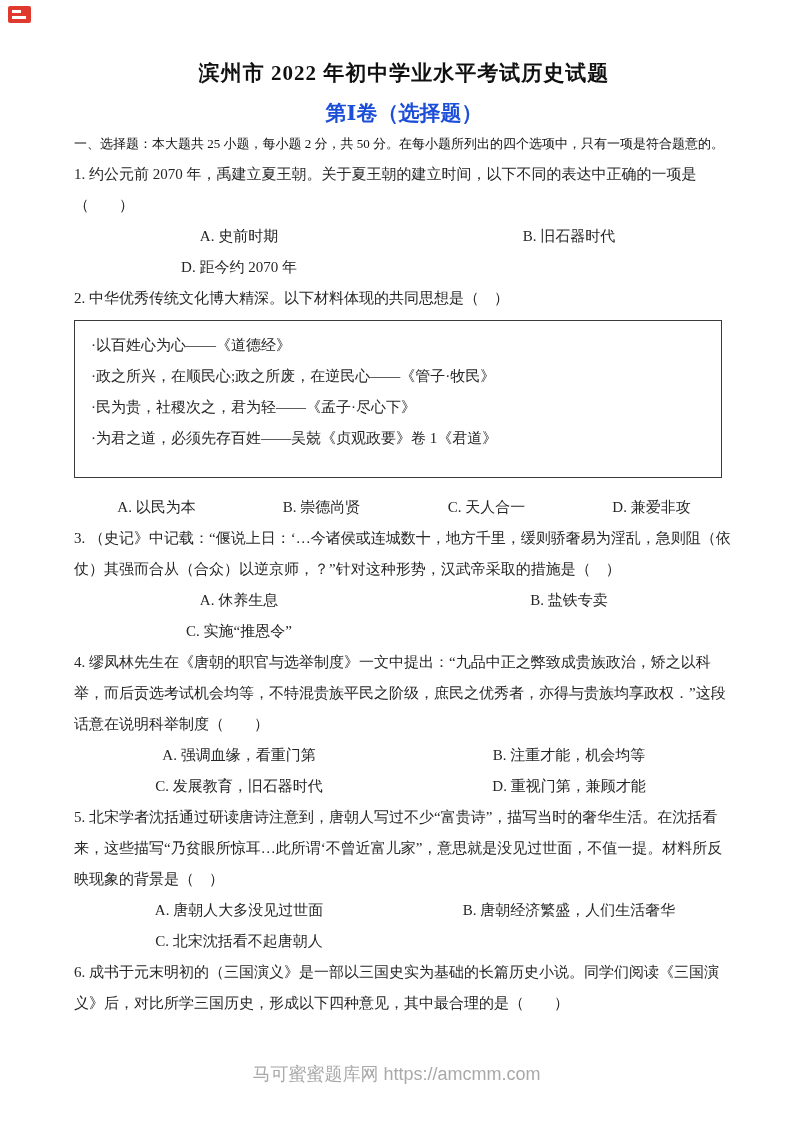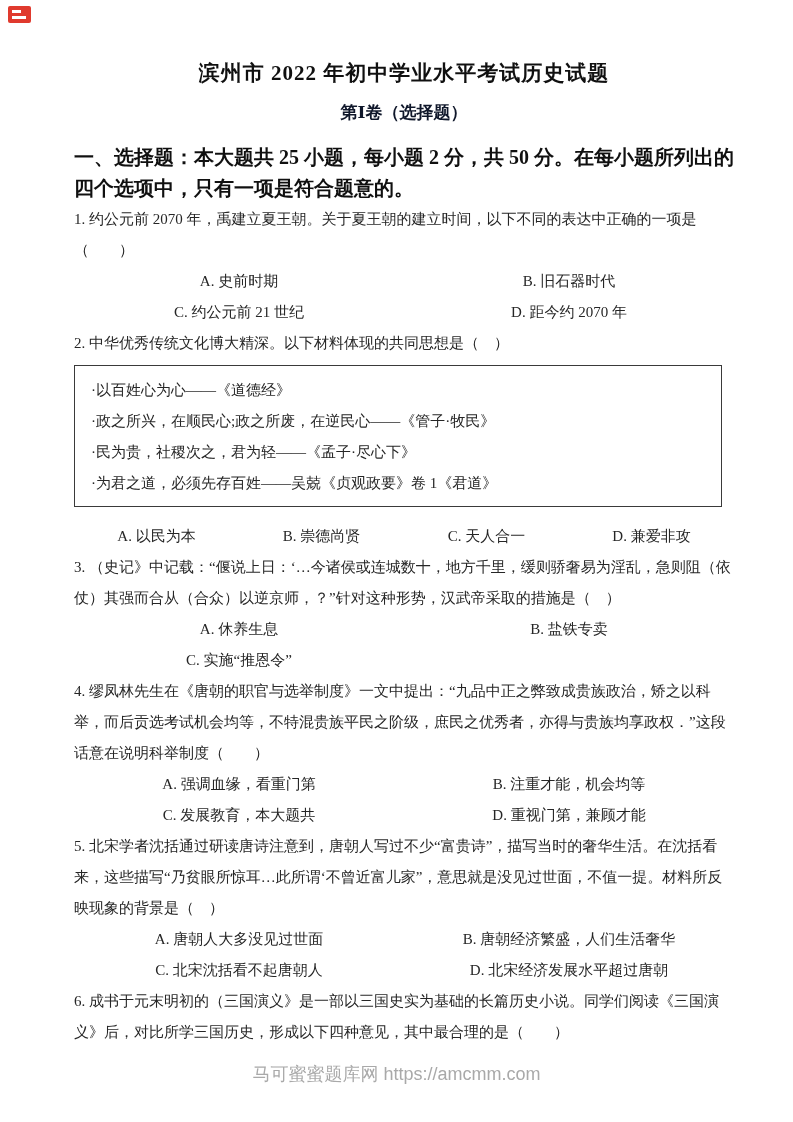--- a/index.html
+++ b/index.html
@@ -34,40 +34,40 @@
   }
 
   .title {
     margin: 0; text-align: center;
     font-size: 21px; line-height: 30px;
     font-weight: 700; color: #101010;
     letter-spacing: 1px;
   }
   .section-title {
     margin: 12px 0 0; text-align: center;
-    font-size: 17px; line-height: 26px;
-    font-weight: 700; color: #0f172a;
+    font-size: 21px; line-height: 26px;
+    font-weight: 700; color: #1d4ed8;
   }
   .instruction {
-    margin: 16px 0 0;
-    font-size: 20px; line-height: 31px;
-    font-weight: 700; color: #101010;
+    margin: 2px 0 0;
+    font-size: 13px; line-height: 31px;
+    font-weight: 400; color: #101010;
     text-align: justify;
   }
 
   .stem { margin: 0; font-size: 15px; line-height: 31px; }
   .opts { display: flex; font-size: 15px; line-height: 31px; }
   .opts .opt { display: block; text-align: center; }
   .cols-2 .opt { width: 50%; }
   .cols-4 .opt { width: 25%; }
 
   .quote-box {
     border: 1.5px solid #3a3a3a;
     margin: 6px 12px 14px 0;
-    padding: 9px 18px 7px 16px;
+    padding: 9px 18px 23px 16px;
   }
   .quote-box p { margin: 0; font-size: 15px; line-height: 31px; }
 
   .footer {
     position: absolute; left: 0; right: 0; top: 1062px;
     text-align: center;
     font-family: "Liberation Sans", "DejaVu Sans", sans-serif;
     font-size: 18px; line-height: 24px;
     color: #a9a9a9;
   }
@@ -88,21 +88,20 @@
     <h2 class="section-title">第Ⅰ卷（选择题）</h2>
     <p class="instruction">一、选择题：本大题共 25 小题，每小题 2 分，共 50 分。在每小题所列出的四个选项中，只有一项是符合题意的。</p>
 
     <section>
       <p class="stem">1. 约公元前 2070 年，禹建立夏王朝。关于夏王朝的建立时间，以下不同的表达中正确的一项是（　　）</p>
       <div class="opts cols-2">
         <span class="opt">A. 史前时期</span>
         <span class="opt">B. 旧石器时代</span>
       </div>
       <div class="opts cols-2">
-        <span class="opt">C. 约公元前 21 世纪</span>
         <span class="opt">D. 距今约 2070 年</span>
       </div>
     </section>
 
     <section>
       <p class="stem">2. 中华优秀传统文化博大精深。以下材料体现的共同思想是（　）</p>
       <div class="quote-box">
         <p>·以百姓心为心——《道德经》</p>
         <p>·政之所兴，在顺民心;政之所废，在逆民心——《管子·牧民》</p>
         <p>·民为贵，社稷次之，君为轻——《孟子·尽心下》</p>
@@ -127,34 +126,33 @@
       </div>
     </section>
 
     <section>
       <p class="stem">4. 缪凤林先生在《唐朝的职官与选举制度》一文中提出：“九品中正之弊致成贵族政治，矫之以科举，而后贡选考试机会均等，不特混贵族平民之阶级，庶民之优秀者，亦得与贵族均享政权．”这段话意在说明科举制度（　　）</p>
       <div class="opts cols-2">
         <span class="opt">A. 强调血缘，看重门第</span>
         <span class="opt">B. 注重才能，机会均等</span>
       </div>
       <div class="opts cols-2">
-        <span class="opt">C. 发展教育，本大题共</span>
+        <span class="opt">C. 发展教育，旧石器时代</span>
         <span class="opt">D. 重视门第，兼顾才能</span>
       </div>
     </section>
 
     <section>
       <p class="stem">5. 北宋学者沈括通过研读唐诗注意到，唐朝人写过不少“富贵诗”，描写当时的奢华生活。在沈括看来，这些描写“乃贫眼所惊耳…此所谓‘不曾近富儿家”，意思就是没见过世面，不值一提。材料所反映现象的背景是（　）</p>
       <div class="opts cols-2">
         <span class="opt">A. 唐朝人大多没见过世面</span>
         <span class="opt">B. 唐朝经济繁盛，人们生活奢华</span>
       </div>
       <div class="opts cols-2">
         <span class="opt">C. 北宋沈括看不起唐朝人</span>
-        <span class="opt">D. 北宋经济发展水平超过唐朝</span>
       </div>
     </section>
 
     <section>
       <p class="stem">6. 成书于元末明初的（三国演义》是一部以三国史实为基础的长篇历史小说。同学们阅读《三国演义》后，对比所学三国历史，形成以下四种意见，其中最合理的是（　　）</p>
     </section>
 
   </div>
 
   <div class="footer">马可蜜蜜题库网 https://amcmm.com</div>

